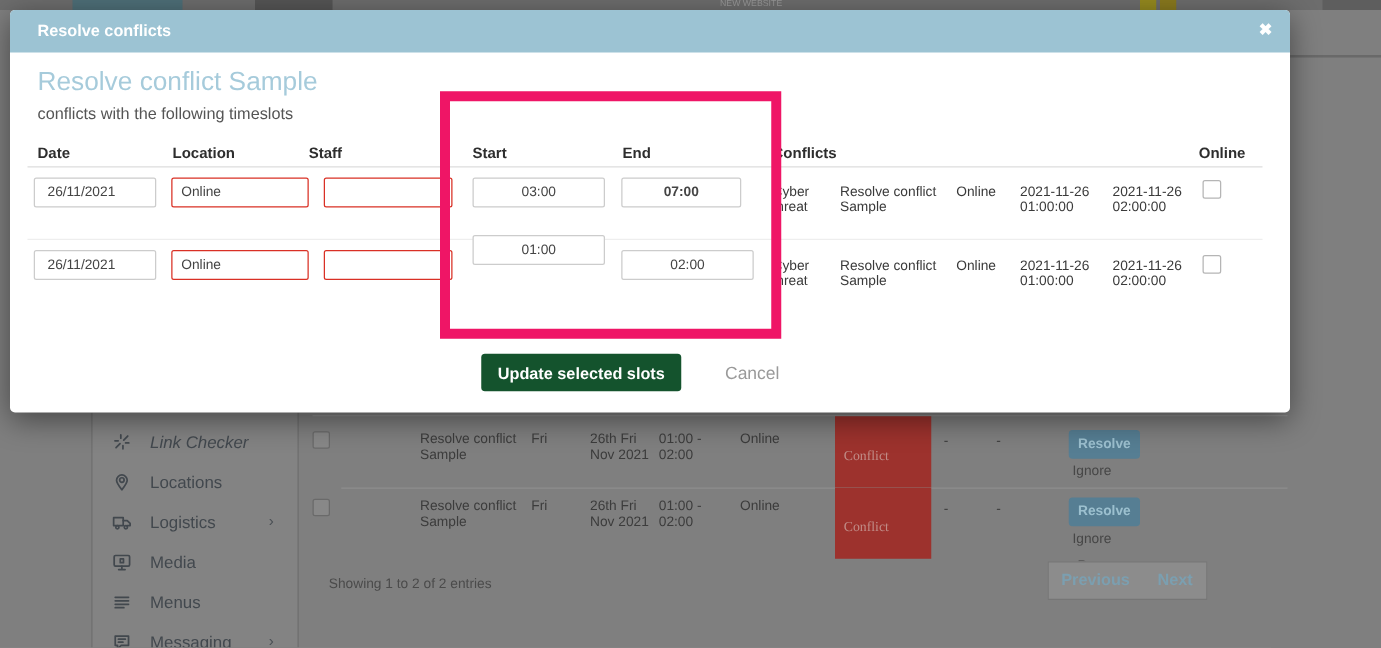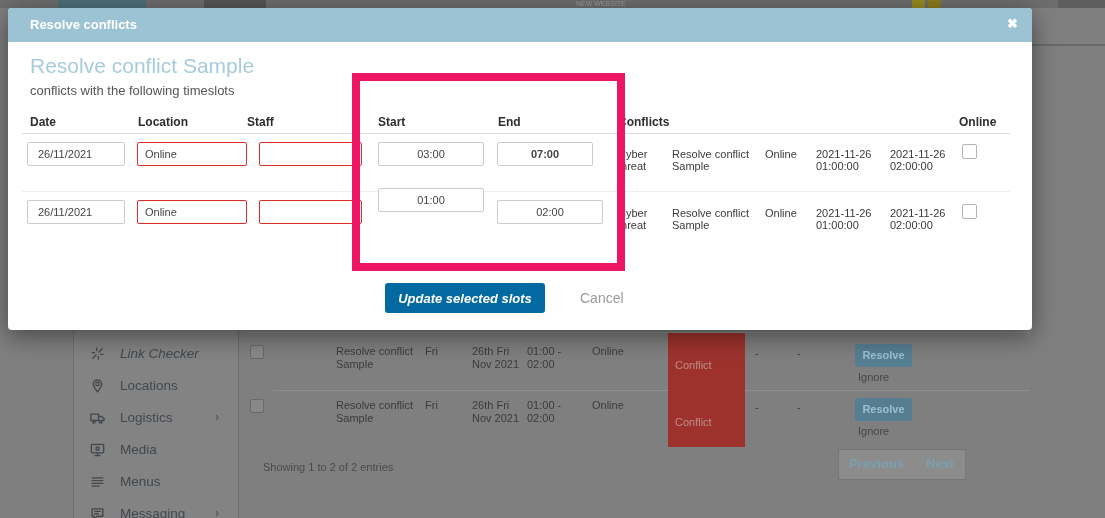--- a/index.html
+++ b/index.html
@@ -14,21 +14,21 @@
   .sidebar{left:73px;top:330px;width:164px;height:188px;background:#838383;
      border-left:1px solid #6f6f6f;border-right:1px solid #6e6e6e;}
   .side-item{position:absolute;left:0;width:164px;height:24px;color:#42484e;}
   .side-item .icon{position:absolute;left:15px;top:2px;width:17px;height:17px;}
   .side-item .lbl{position:absolute;left:46px;top:3px;font-size:13.5px;}
   .side-item .chev{position:absolute;left:141px;top:3px;font-size:12px;color:#4a4f54;}
   .bg-table-text{font-size:11px;color:#3c3c3c;line-height:13px;}
   .bg-check{position:absolute;width:12px;height:12px;border:1px solid #6a6a6a;background:#888;border-radius:2px;}
   .bg-sep{position:absolute;height:1px;background:#8e8e8e;}
   .conflict-cell{position:absolute;left:668px;width:77px;background:#9d322d;}
-  .conflict-cell span{position:absolute;left:7px;font-size:11px;color:#c08c87;}
+  .conflict-cell span{position:absolute;left:7px;font-size:11px;color:#c08c87;font-family:Liberation Serif, serif;}
   .resolve-btn{position:absolute;left:855px;width:57px;height:23px;background:#567e93;border-radius:3px;
      font-size:11px;font-weight:bold;color:#9cc0cf;text-align:center;line-height:23px;}
   .ignore-lnk{position:absolute;left:858px;font-size:11px;color:#474747;}
   .remove-lnk{position:absolute;left:862px;top:447px;font-size:11px;color:#3d3d3d;}
   .summary{left:263px;top:461px;font-size:11px;color:#4b4b4b;}
   .pagebox{left:838px;top:449px;width:126px;height:29px;background:#8c8c8c;border:1px solid #767676;}
   .pagebtn{position:absolute;top:6px;font-size:13px;font-weight:bold;color:#7b9fb0;}
   
   .modal{left:8px;top:8px;width:1024px;height:322px;background:#fff;border-radius:4px;
      box-shadow:0 6px 24px rgba(0,0,0,.45);z-index:10;}
@@ -39,23 +39,23 @@
   .modal-heading{position:absolute;left:22px;top:46px;font-size:21px;font-weight:500;color:#a6cbdb;}
   .modal-sub{position:absolute;left:22px;top:75px;font-size:13px;color:#555;}
   .mh{position:absolute;top:107px;font-size:12px;font-weight:bold;color:#2e2e2e;}
   .mline{position:absolute;height:1px;background:#ddd;}
   .inp{position:absolute;height:24px;border:1px solid #ccc;border-radius:2px;background:#fff;
      font-size:11px;color:#444;font-family:"Liberation Sans",sans-serif;padding:0 0 0 10px;box-sizing:border-box;}
   .inp.err{border:1px solid #d93025;}
   .inp.center{text-align:center;padding:0;}
   .ctext{position:absolute;font-size:11px;color:#3a3a3a;line-height:12px;}
   .mcheck{position:absolute;width:13px;height:13px;border:1px solid #b5b5b5;border-radius:2px;background:#fff;}
-  .update-btn{position:absolute;left:377px;top:275px;width:160px;height:30px;background:#0369a1;
+  .update-btn{position:absolute;left:377px;top:275px;width:160px;height:30px;background:#14532d;
      border:none;border-radius:3px;color:#fff;font-size:13px;font-weight:bold;
-     font-family:"Liberation Sans",sans-serif;cursor:pointer;font-style:italic;}
+     font-family:"Liberation Sans",sans-serif;cursor:pointer;}
   .cancel-btn{position:absolute;left:572px;top:282px;font-size:14px;color:#9a9a9a;cursor:pointer;}
   
   .pink-box{left:352px;top:73px;width:273px;height:198px;border:8px solid #ef1566;
      box-sizing:border-box;z-index:20;}
   svg.ic{stroke:#42484e;fill:none;stroke-width:1.3;stroke-linecap:round;stroke-linejoin:round;}
 </style>
 </head>
 <body>
 
 <div class="canvas">

